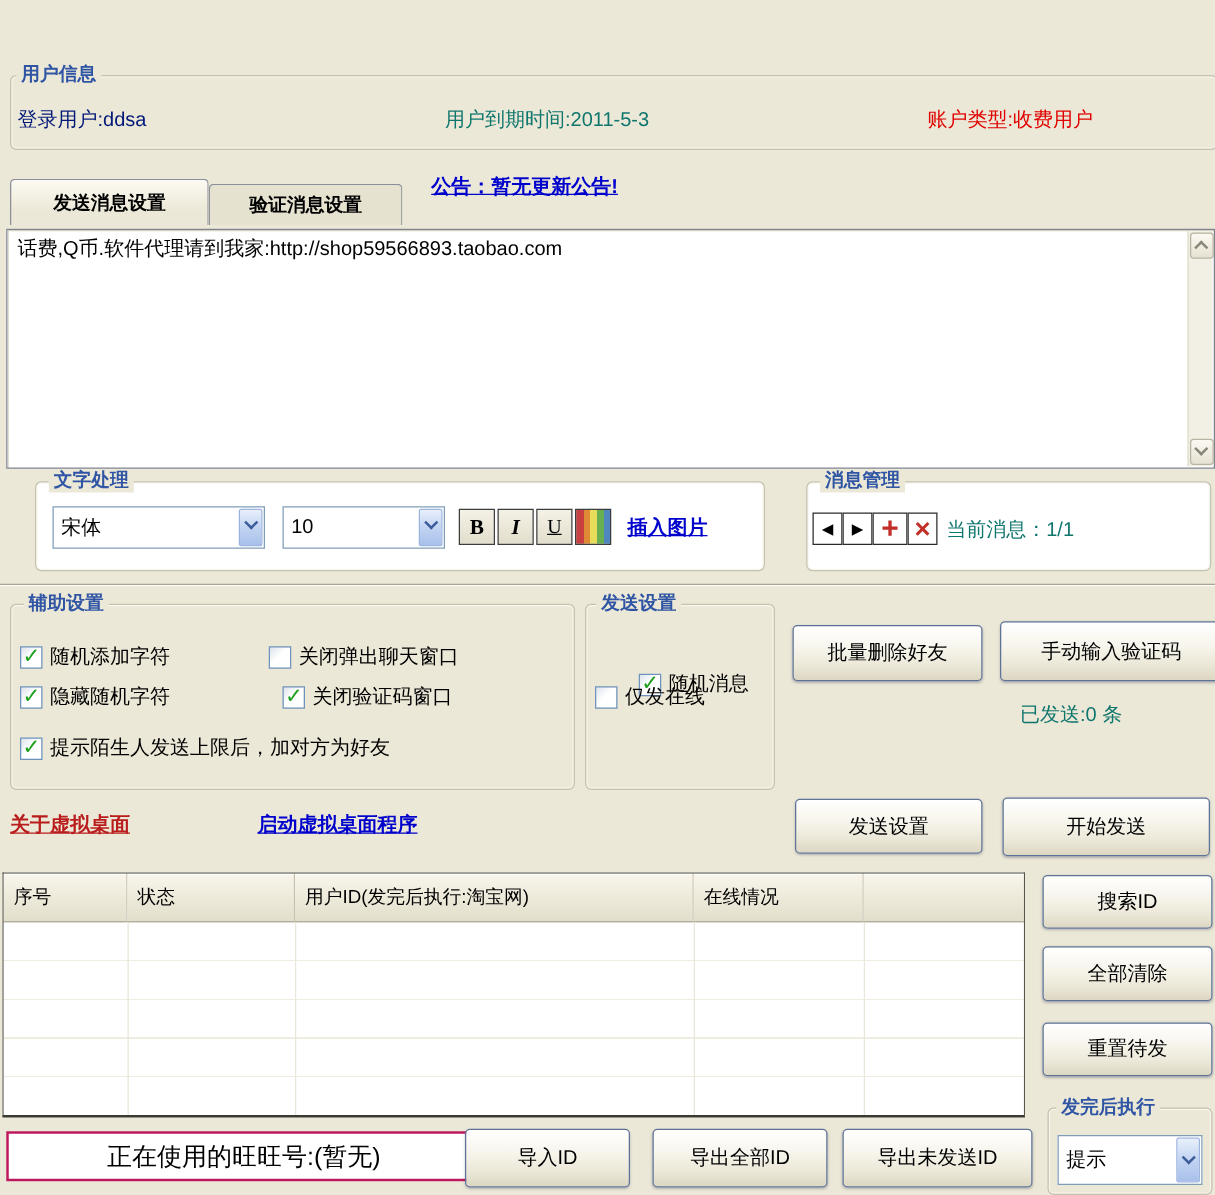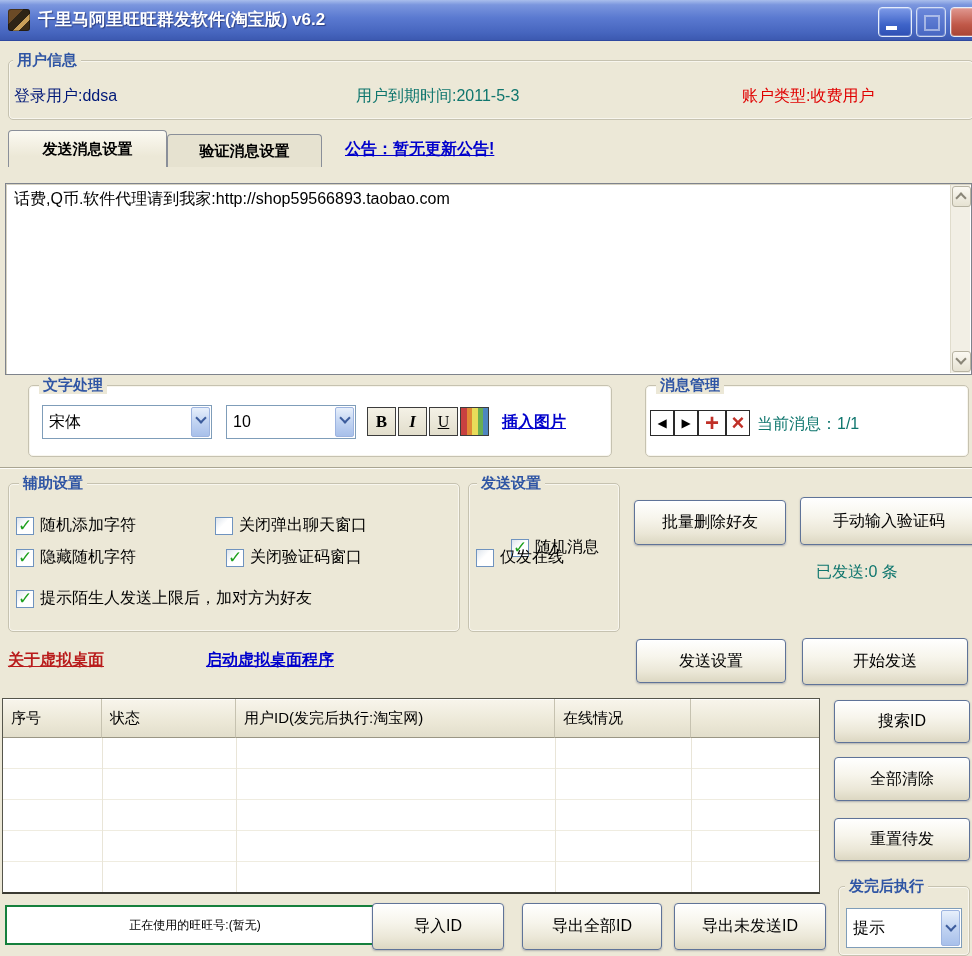--- a/index.html
+++ b/index.html
@@ -38,21 +38,21 @@
 
   
   .btn{position:absolute;display:flex;align-items:center;justify-content:center;
     border:1px solid #5F7398;border-radius:4px;color:#000;font-size:16px;white-space:nowrap;
     background:linear-gradient(180deg,#FFFFFF 0%,#F7F5EC 40%,#EBE7D7 75%,#DCD7C2 100%);
     box-shadow:0 1px 2px rgba(60,70,100,.35), inset 0 1px 0 #FFF;cursor:pointer;}
 
   
   .tab{position:absolute;display:flex;align-items:center;justify-content:center;
     border:1px solid #8A8F99;border-bottom:none;border-radius:4px 4px 0 0;
-    font-size:15px;font-weight:bold;cursor:pointer;}
+    font-size:15px;font-weight:bold;cursor:pointer;margin-top:13px;}
   .tab-active{left:8px;top:130px;width:157px;height:36px;
     background:linear-gradient(180deg,#FCFAF2,#ECE8D7 70%);z-index:2;}
   .tab-idle{left:167px;top:134px;width:153px;height:32px;background:#E6E2D0;}
 
   
   .editor{position:absolute;left:5px;top:183px;width:965px;height:190px;background:#fff;
     border:1px solid #7E838C;box-shadow:inset 1px 1px 0 #D6D2C2;}
   .editor-text{position:absolute;left:8px;top:5px;right:26px;font-size:16px;color:#000;}
   .vscroll{position:absolute;top:1px;right:1px;width:19px;bottom:1px;background:#F2EFE5;
     border-left:1px solid #E0DCCC;}
@@ -104,35 +104,28 @@
   .th{height:39px;line-height:38px;font-size:15px;color:#000;padding-left:8px;box-sizing:border-box;
     background:linear-gradient(180deg,#F8F5EC,#ECE8D7 60%,#E2DECB);
     border-right:1px solid #C6C2B0;border-bottom:1px solid #9A9684;box-shadow:inset 0 1px 0 #fff;cursor:pointer;}
   .tbody{position:absolute;left:0;top:39px;right:0;bottom:0;
     background:repeating-linear-gradient(180deg,#FFFFFF 0 30px,#EFECE0 30px 31px);}
   .vline{position:absolute;top:39px;bottom:0;width:1px;background:#E9E5D8;}
   .trow{position:absolute;left:0;right:0;height:31px;}
 
   
   .sent-box{position:absolute;left:5px;top:905px;width:380px;height:40px;background:#fff;
-    border:2px solid #15803d;box-sizing:border-box;display:flex;align-items:center;justify-content:center;
-    font-size:12px;color:#000;}
+    border:2px solid #be185d;box-sizing:border-box;display:flex;align-items:center;justify-content:center;
+    font-size:20px;color:#000;}
 </style>
 </head>
 <body>
 
 <div id="app">
 
-  <div class="titlebar">
-    <div class="app-icon"></div>
-    <div class="win-title">千里马阿里旺旺群发软件(淘宝版) v6.2</div>
-    <div class="cap-btn cap-min"></div>
-    <div class="cap-btn cap-max"></div>
-    <div class="cap-btn cap-close"></div>
-  </div>
 
   <div class="grp" style="left:8px;top:60px;width:964px;height:58px;">
     <div class="grp-label" style="left:4px;">用户信息</div>
   </div>
   <div class="txt" style="left:14px;top:86px;color:#001878;">登录用户:ddsa</div>
   <div class="txt" style="left:356px;top:86px;">用户到期时间:2011-5-3</div>
   <div class="txt" style="left:742px;top:86px;color:#E00000;">账户类型:收费用户</div>
 
   <div class="tab tab-active">
     <span>发送消息设置</span>

